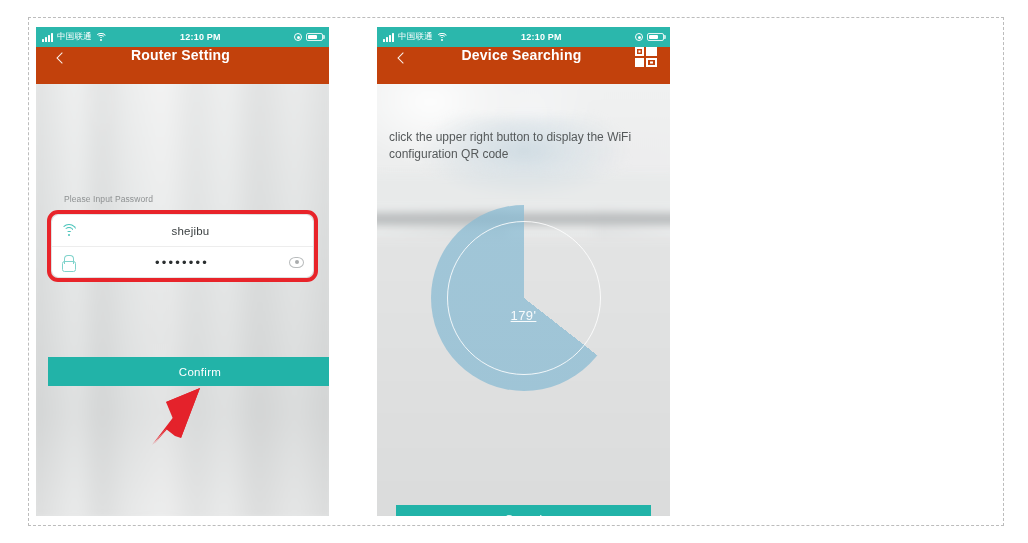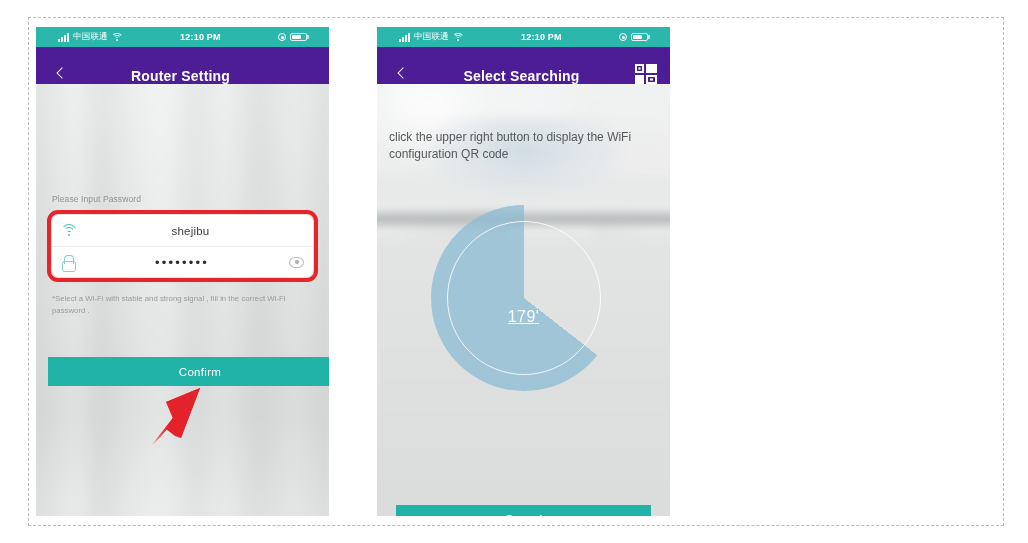--- a/index.html
+++ b/index.html
@@ -116,21 +116,21 @@
 
   
   .statusbar {
     position: relative;
     z-index: 5;
     height: 20px;
     background: #2bb7ac;
     color: #ffffff;
     display: flex;
     align-items: center;
-    padding: 0 22px;
+    padding: 0 6px;
     font-size: 8.5px;
     letter-spacing: .2px;
   }
   .sb-left  { display: flex; align-items: center; gap: 4px; flex: 0 0 auto; }
   .sb-mid   { flex: 1; text-align: center; font-weight: bold; font-size: 9px; }
   .sb-right { display: flex; align-items: center; gap: 4px; flex: 0 0 auto; }
 
   .bars { display: inline-flex; align-items: flex-end; gap: 1px; height: 9px; }
   .bars i { display: block; width: 2px; background: #ffffff; border-radius: .5px; }
   .bars i:nth-child(1) { height: 3px; }
@@ -180,23 +180,23 @@
     width: 1.6px; height: 3.4px; margin-top: -1.7px;
     background: rgba(255,255,255,.7); border-radius: 0 1px 1px 0;
   }
   .batt i { display: block; height: 100%; width: 72%; background: #ffffff; border-radius: 1px; }
 
   
   .navbar {
     position: relative;
     z-index: 5;
     height: 37px;
-    background: #4c1d95;
+    background: #c2410c;
     display: flex;
-    align-items: flex-end;
+    align-items: flex-start;
     padding: 0 13px;
     color: #ffffff;
   }
   .nav-back {
     width: 22px; height: 22px;
     display: flex; align-items: center; justify-content: center;
     flex: 0 0 auto; cursor: pointer;
   }
   .nav-back::before {
     content: "";
@@ -238,21 +238,21 @@
 
   
   .screen {
     position: absolute;
     left: 0; right: 0; top: 57px; bottom: 0;
     z-index: 4;
   }
 
   .field-label {
     position: absolute;
-    left: 16px;
+    left: 28px;
     top: 110px;
     font-size: 8.5px;
     color: #8e9192;
     letter-spacing: .1px;
   }
 
   .redbox {
     position: absolute;
     left: 11px;
     top: 126px;
@@ -416,21 +416,21 @@
     left: 16px; top: 16px;
     width: 154px; height: 154px;
     border: 1.3px solid rgba(255,255,255,.85);
     border-radius: 50%;
   }
   .progress-count {
     position: absolute;
     left: 0; right: 0;
     top: 103px;
     text-align: center;
-    font-size: 16px;
+    font-size: 13px;
     color: rgba(255,255,255,.92);
     letter-spacing: .4px;
     text-decoration: underline;
   }
   .progress-text {
     position: absolute;
     left: 0; right: 0;
     top: 122px;
     text-align: center;
     font-size: 12.5px;
@@ -503,21 +503,20 @@
             </span>
           <span class="field-val" title="Wi-Fi name">shejibu</span>
         </div>
         <div class="field-row">
           <span class="ico-lock"></span>
           <span class="field-val dots" title="Password">••••••••</span>
           <span class="eye-icon"></span>
         </div>
       </div>
 
-      <div class="hint">*Select a Wi-Fi with stable and strong signal , fill in the correct Wi-Fi password .</div>
 
       <div class="btn confirm">Confirm</div>
 
       <svg class="arrow" viewBox="0 0 62 62">
         <polygon points="56,2 22,16 34,25 8,59 22,43 31,50 37,52" fill="#e4222b"></polygon>
         <polygon points="56,2 22,16 37,52" fill="#e4222b"></polygon>
         <polygon points="35,26 10,58 25,41" fill="#e4222b"></polygon>
       </svg>
 
     </div>
@@ -550,21 +549,21 @@
       <div class="sb-right">
         <span class="loc-glyph"></span>
         <span class="batt">
             <i></i>
           </span>
       </div>
     </div>
 
     <div class="navbar">
       <div class="nav-back"></div>
-      <div class="nav-title">Select Searching</div>
+      <div class="nav-title">Device Searching</div>
       <div class="nav-right">
         <div class="qr-icon">
           <span class="ring"></span>
             <span></span>
             <span></span>
             <span class="ring"></span>
         </div>
       </div>
     </div>
 

